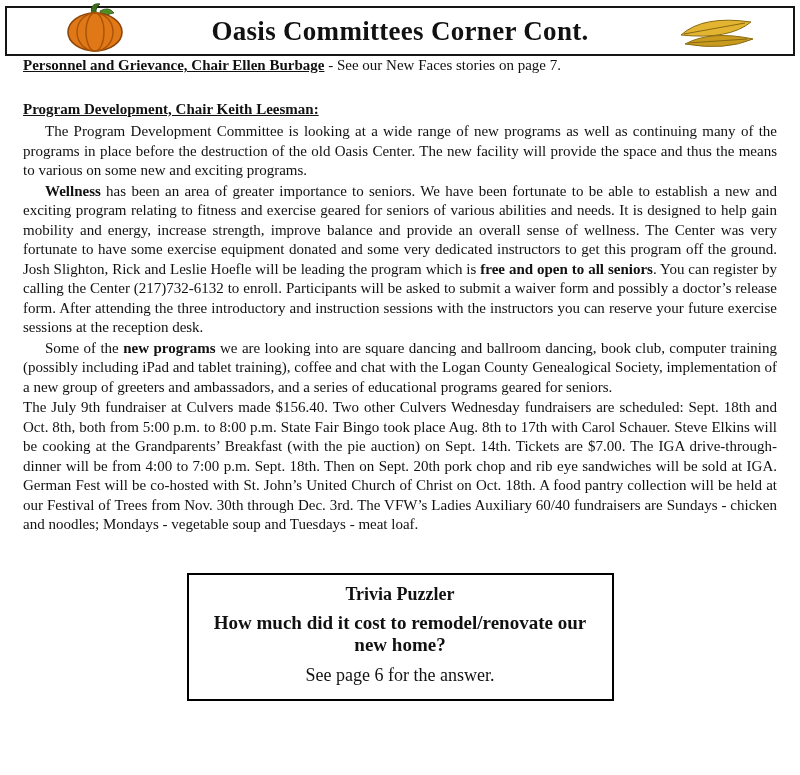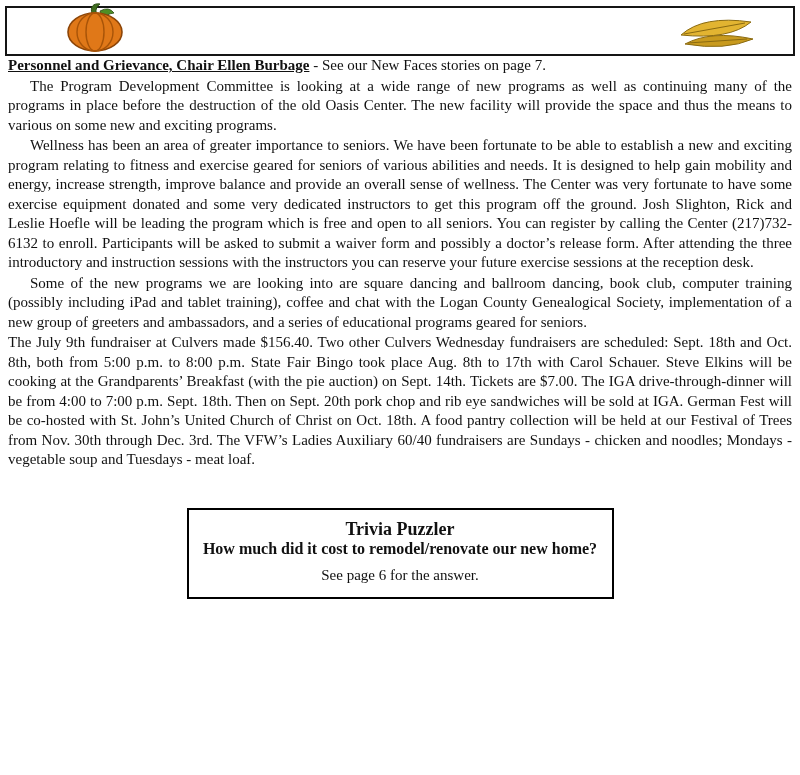--- a/index.html
+++ b/index.html
@@ -15,74 +15,76 @@
     height: 46px;
     display: flex; align-items: center; justify-content: center;
   }
   .masthead h1 {
     margin: 0; font-size: 27px; font-weight: 700; letter-spacing: 0.3px;
     font-family: "Liberation Serif", serif;
   }
   .pumpkin-wrap { position: absolute; left: 50px; top: -6px; line-height: 0; }
   .leaves-wrap  { position: absolute; right: 38px; top: 5px; line-height: 0; }
   .content {
-    padding: 0 8px;
+    padding: 0 23px;
     font-size: 15px; line-height: 19.5px;
     text-align: justify;
   }
   .personnel-line { margin: 19px 0 0 0; }
   .uheading { font-weight: 700; text-decoration: underline; }
   .sec-heading {
     font-size: 15px; font-weight: 700; text-decoration: underline;
     margin: 24px 0 3px 0; text-align: left;
   }
   .para { margin: 0 0 1px 0; }
   .indent { text-indent: 22px; }
-  .b { font-weight: 400; }
+  .b { font-weight: 700; }
   .trivia-box {
     width: 427px;
     margin: 38px auto 0 auto;
     border: 2px solid #000;
     text-align: center;
     padding: 9px 12px 13px 12px;
     box-sizing: border-box;
   }
   .trivia-title { font-size: 18px; font-weight: 700; }
-  .trivia-question { font-size: 16px; font-weight: 700; margin-top: 0; }
-  .trivia-note { font-size: 15px; margin-top: 9px; }
+  .trivia-question { font-size: 19px; font-weight: 700; margin-top: 7px; }
+  .trivia-note { font-size: 18px; margin-top: 9px; }
 </style>
 </head>
 <body>
 
 <div class="page">
 
   <header class="masthead">
     <span class="pumpkin-wrap">
       <svg width="76" height="52" viewBox="0 0 76 52" aria-hidden="true">
         <path d="M35 12 C33 5 36 1 43 2 C39 5 38 9 40 13 Z" fill="#3f6d1f" stroke="#2c4d14" stroke-width="1"></path>
         <path d="M43 9 q9 -5 14 2 q-8 1 -11 6 Z" fill="#4e8f25" stroke="#2c4d14" stroke-width="0.8"></path>
         <ellipse cx="38" cy="30" rx="27" ry="19" fill="#e07818" stroke="#8c4508" stroke-width="1.6"></ellipse>
         <ellipse cx="38" cy="30" rx="18" ry="19" fill="none" stroke="#a85408" stroke-width="1.4"></ellipse>
         <ellipse cx="38" cy="30" rx="9" ry="19" fill="none" stroke="#a85408" stroke-width="1.4"></ellipse>
       </svg>
     </span>
+    <h1>Oasis Committees Corner Cont.</h1>
     <span class="leaves-wrap">
       <svg width="78" height="38" viewBox="0 0 78 38" aria-hidden="true">
         <path d="M4 22 Q26 2 74 9 Q52 27 4 22 Z" fill="#e2b431" stroke="#8a6a10" stroke-width="1"></path>
         <path d="M7 21 L68 10" stroke="#8a6a10" stroke-width="1" fill="none"></path>
         <path d="M8 31 Q34 17 76 26 Q48 38 8 31 Z" fill="#c89a1e" stroke="#8a6a10" stroke-width="1"></path>
         <path d="M11 30 L70 26" stroke="#8a6a10" stroke-width="1" fill="none"></path>
       </svg>
     </span>
   </header>
 
   <main class="content">
 
     <p class="para personnel-line"><span class="uheading">Personnel and Grievance, Chair Ellen Burbage</span><span>  - See our New Faces stories on page 7.</span></p>
 
+    <h2 class="sec-heading">Program Development, Chair Keith Leesman:</h2>
 
     <p class="para indent">The Program Development Committee is looking at a wide range of new programs as well as continuing many of the programs in place before the destruction of the old Oasis Center.  The new facility will provide the space and thus the means to various on some new and exciting programs.</p>
 
     <p class="para indent"><span class="b">Wellness</span><span> has been an area of greater importance to seniors.  We have been fortunate to be able to establish a new and exciting program relating to fitness and exercise geared for seniors of various abilities and needs.  It is designed to help gain mobility and energy, increase strength, improve balance and provide an overall sense of wellness.  The Center was very fortunate to have some exercise equipment donated and some very dedicated instructors to get this program off the ground.  Josh Slighton, Rick and Leslie Hoefle will be leading the program which is </span><span class="b">free and open to all seniors</span><span>.  You can register by calling the Center (217)732-6132 to enroll.  Participants will be asked to submit a waiver form and possibly a doctor’s release form.  After attending the three introductory and instruction sessions with the instructors you can reserve your future exercise sessions at the reception desk.</span></p>
 
     <p class="para indent"><span>Some of the </span><span class="b">new programs</span><span> we are looking into are square dancing and ballroom dancing, book club, computer training (possibly including iPad and tablet training), coffee and chat with the Logan County Genealogical Society, implementation of a new group of greeters and ambassadors, and a series of educational programs geared for seniors.</span></p>
 
 
 
     <p class="para">The July 9th fundraiser at Culvers made $156.40.  Two other Culvers Wednesday fundraisers are scheduled:  Sept. 18th and Oct. 8th, both from 5:00 p.m. to 8:00 p.m.  State Fair Bingo took place Aug. 8th to 17th with Carol Schauer.  Steve Elkins will be cooking at the Grandparents’ Breakfast (with the pie auction) on Sept. 14th.  Tickets are $7.00.  The IGA drive-through-dinner will be from 4:00 to 7:00 p.m. Sept. 18th.  Then on Sept. 20th pork chop and rib eye sandwiches will be sold at IGA.  German Fest will be co-hosted with St. John’s United Church of Christ on Oct. 18th.  A food pantry collection will be held at our Festival of Trees from Nov. 30th through Dec. 3rd.  The VFW’s Ladies Auxiliary 60/40 fundraisers are Sundays - chicken and noodles; Mondays - vegetable soup and Tuesdays - meat loaf.</p>

